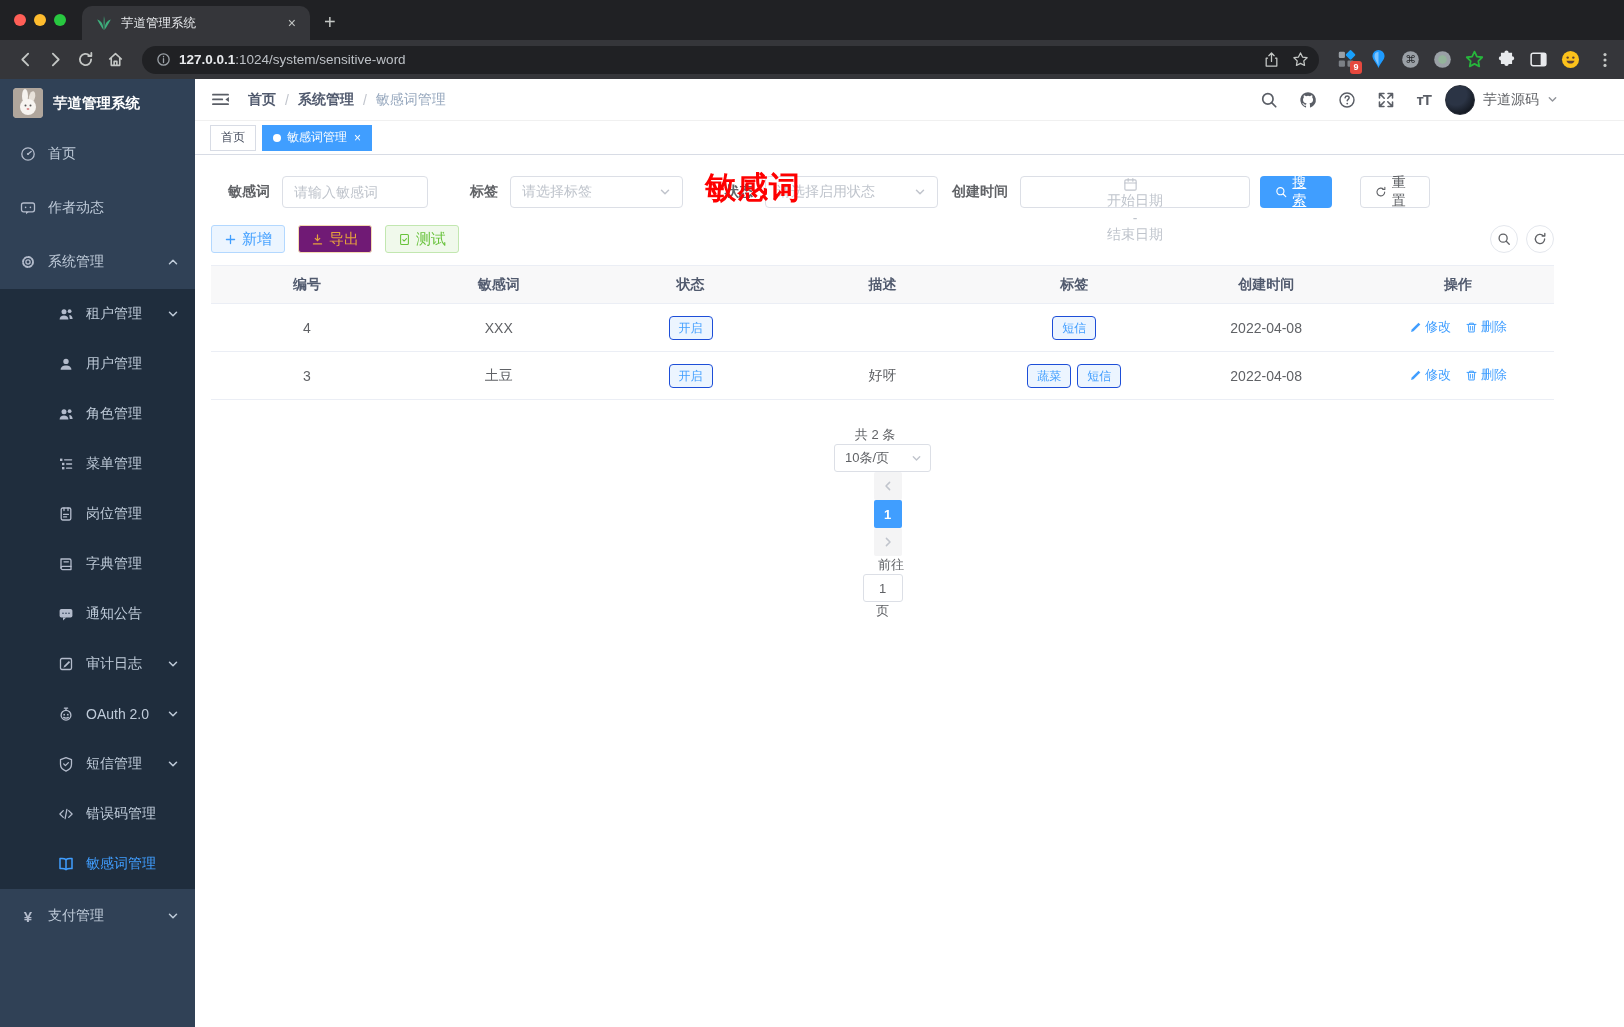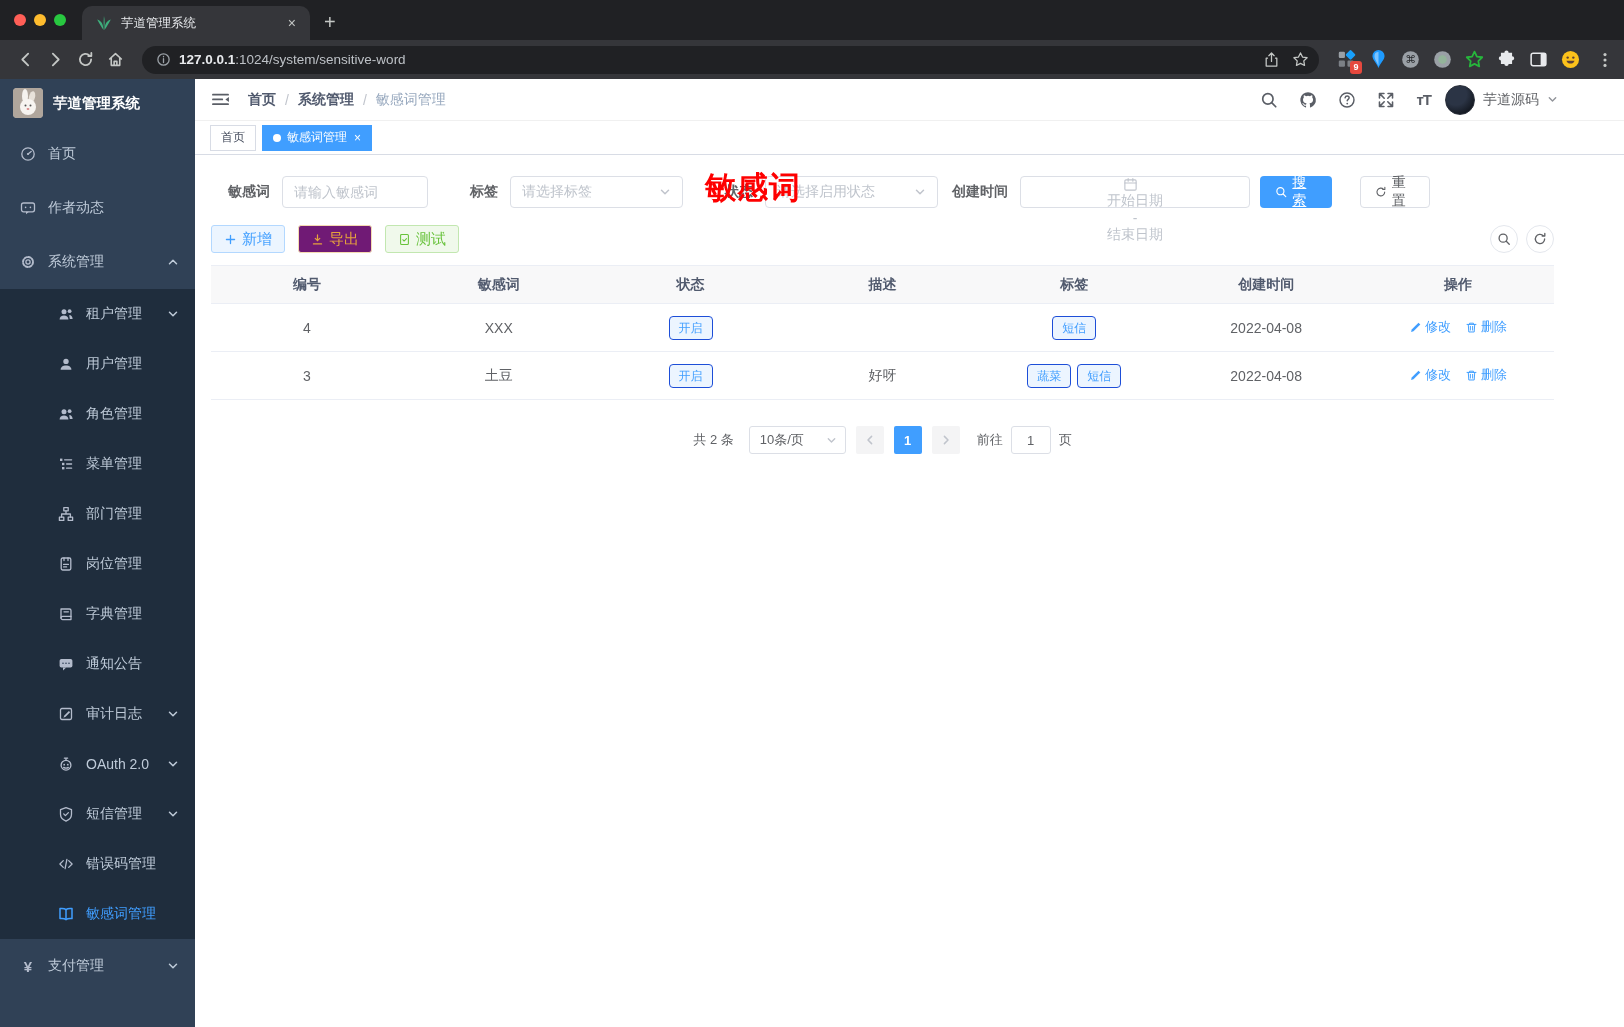--- a/index.html
+++ b/index.html
@@ -120,22 +120,22 @@
   .grid th { height:38px; background:#f8f8f9; color:#515a6e; font-size:14px; font-weight:600;
     border-bottom:1px solid #ebeef5; text-align:center; }
   .grid td { height:48px; color:#606266; font-size:14px; border-bottom:1px solid #ebeef5; text-align:center; }
   .chip { display:inline-block; padding:0 9px; height:24px; line-height:22px; font-size:12px;
     color:#409eff; background:#ecf5ff; border:1px solid #1d4ed8; border-radius:4px; margin:0 3px; }
   .op-link { color:#409eff; font-size:13px; display:inline-flex; align-items:center; gap:3px;
     margin:0 7px; cursor:pointer; }
   .op-link .b-ico { width:13px; height:13px; }
 
   
-  .pagination { margin-top:26px; display:flex; justify-content:center; align-items:center;
-    font-size:13px; color:#606266; }
+  .pagination { margin-top:26px; display:flex; justify-content:space-between; align-items:center;
+    font-size:13px; color:#606266;flex-direction:column; }
   .pg-total { margin-right:15px; }
   .pg-size { width:97px; height:28px; border:1px solid #dcdfe6; border-radius:3px; display:flex;
     align-items:center; padding:0 8px 0 10px; color:#606266; cursor:pointer; }
   .pg-size .sel-caret { width:11px; height:11px; }
   .pg-btn { width:28px; height:28px; border-radius:2px; background:#f4f4f5; color:#c0c4cc;
     display:flex; align-items:center; justify-content:center; margin-left:10px; cursor:pointer; }
   .pg-btn .b-ico { width:12px; height:12px; }
   .pg-cur { width:28px; height:28px; border-radius:2px; background:#409eff; color:#fff; font-weight:600;
     display:flex; align-items:center; justify-content:center; margin-left:10px; cursor:pointer; }
   .pg-goto { margin-left:17px; }
@@ -380,31 +380,20 @@
             <svg viewBox="0 0 16 16" fill="none" stroke="currentColor" stroke-width="1.3" stroke-linecap="round" stroke-linejoin="round">
               <rect x="2" y="2.6" width="2.4" height="2.4" fill="currentColor" stroke="none"></rect>
               <path d="M6.6 3.8h7"></path>
               <rect x="4" y="6.8" width="2.4" height="2.4" fill="currentColor" stroke="none"></rect>
               <path d="M8.6 8h5"></path>
               <rect x="4" y="11" width="2.4" height="2.4" fill="currentColor" stroke="none"></rect>
               <path d="M8.6 12.2h5"></path>
             </svg>
           </span>
           <span class="mi-label">菜单管理</span>
-        </div>
-        <div class="menu-item lvl2">
-          <span class="ico mi-icon">
-            <svg viewBox="0 0 16 16" fill="none" stroke="currentColor" stroke-width="1.3" stroke-linecap="round" stroke-linejoin="round">
-              <rect x="5.8" y="1.6" width="4.4" height="3.2"></rect>
-              <rect x="1.4" y="11.2" width="4.4" height="3.2"></rect>
-              <rect x="10.2" y="11.2" width="4.4" height="3.2"></rect>
-              <path d="M8 4.8V8M3.6 11.2V8h8.8v3.2"></path>
-            </svg>
-          </span>
-          <span class="mi-label">部门管理</span>
         </div>
         <div class="menu-item lvl2">
           <span class="ico mi-icon">
             <svg viewBox="0 0 16 16" fill="none" stroke="currentColor" stroke-width="1.3" stroke-linecap="round" stroke-linejoin="round">
               <rect x="3.2" y="2" width="9.6" height="12" rx="1.4"></rect>
               <path d="M6 2v2.6M10 2v2.6M5.6 8.4h4.8M5.6 10.9h3"></path>
             </svg>
           </span>
           <span class="mi-label">岗位管理</span>
         </div>

